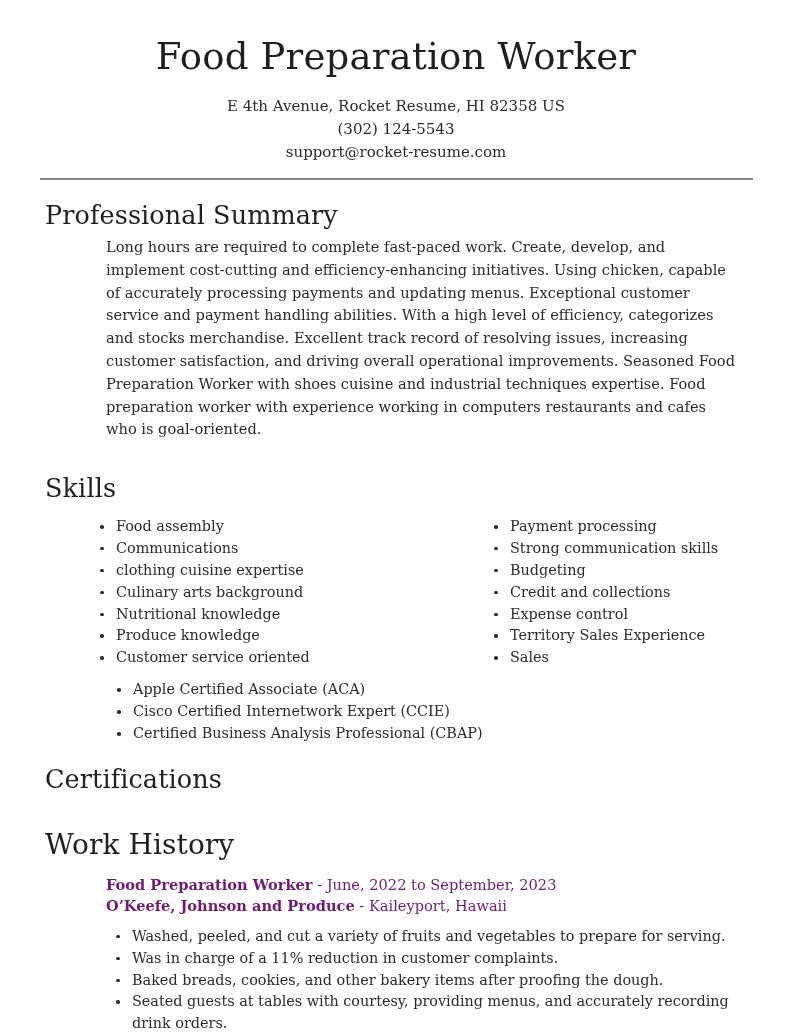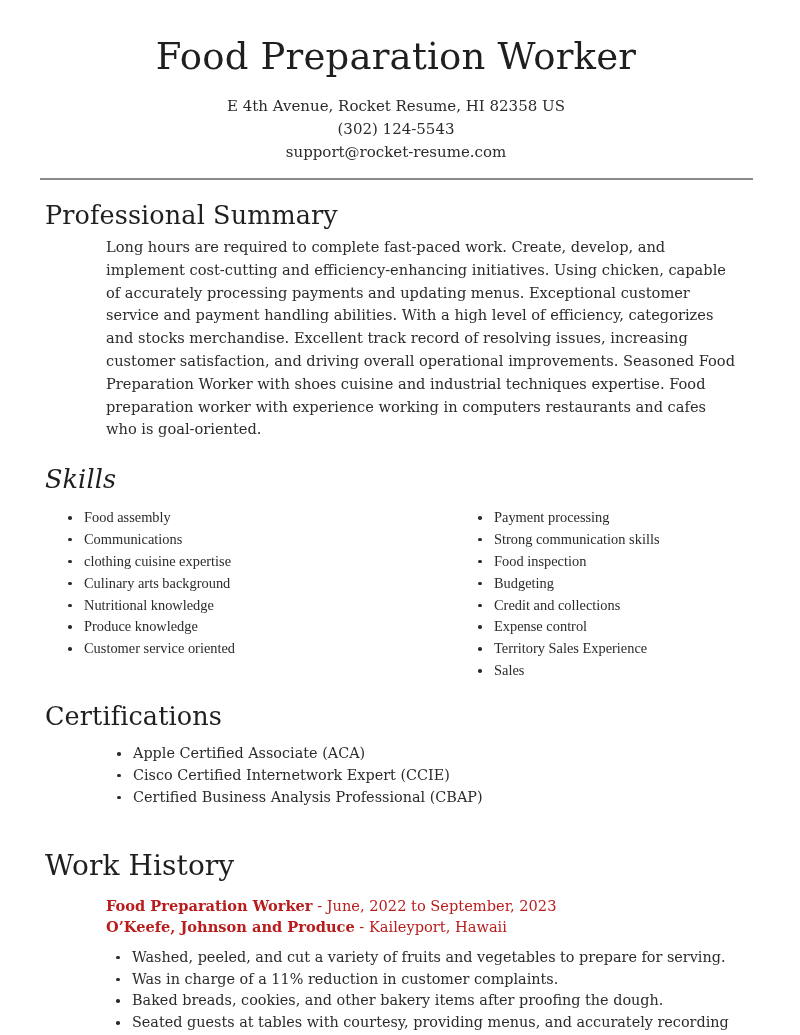--- a/index.html
+++ b/index.html
@@ -99,23 +99,22 @@
     top: 9px;
     width: 3.6px;
     height: 3.6px;
     border-radius: 50%;
     background: #2b2b2b;
   }
 
   
   .skills-cols {
     display: flex;
-    padding-left: 64px;
+    padding-left: 96px;
     padding-right: 10px;
-    font-family: Liberation Serif, serif;
   }
   .skills-col {
     width: 50%;
     box-sizing: border-box;
   }
   .skills-col.right {
     padding-left: 51px;
   }
 
   
@@ -124,37 +123,37 @@
   }
 
   
   .job {
     padding-left: 61px;
   }
   .job-line {
     font-size: 14.6px;
     line-height: 1.44;
     font-weight: 600;
-    color: #b91c1c;
+    color: #701a75;
   }
   .job-line .light {
     font-weight: 400;
   }
   .job-bullets {
     padding-left: 6px;
   }
 
   
   .sp-summary-head { margin-top: 20px; }
   .sp-summary-body { margin-top: 4px; }
-  .sp-skills-head  { margin-top: 23px; font-style: italic; }
+  .sp-skills-head  { margin-top: 32px; }
   .sp-skills-body  { margin-top: 11px; }
   .sp-cert-head    { margin-top: 19px; }
   .sp-cert-body    { margin-top: 10px; }
-  .sp-work-head    { margin-top: 39px; }
+  .sp-work-head    { margin-top: 31px; }
   .sp-job1         { margin-top: 12px; }
   .sp-job-bullets  { margin-top: 10px; }
 </style>
 </head>
 <body>
 
 <div class="page">
 
   <div class="header">
     <h1 class="resume-title">Food Preparation Worker</h1>
@@ -186,41 +185,40 @@
         <li>Culinary arts background</li>
         <li>Nutritional knowledge</li>
         <li>Produce knowledge</li>
         <li>Customer service oriented</li>
       </ul>
     </div>
     <div class="skills-col right">
       <ul class="bullets">
         <li>Payment processing</li>
         <li>Strong communication skills</li>
-        <li>Food inspection</li>
         <li>Budgeting</li>
         <li>Credit and collections</li>
         <li>Expense control</li>
         <li>Territory Sales Experience</li>
         <li>Sales</li>
       </ul>
     </div>
   </div>
 
-  <div class="section sp-cert-head">
-    <h2 class="section-heading">Certifications</h2>
-  </div>
   <div class="section">
     <div class="cert-list sp-cert-body">
       <ul class="bullets">
         <li>Apple Certified Associate (ACA)</li>
         <li>Cisco Certified Internetwork Expert (CCIE)</li>
         <li>Certified Business Analysis Professional (CBAP)</li>
       </ul>
     </div>
+  </div>
+  <div class="section sp-cert-head">
+    <h2 class="section-heading">Certifications</h2>
   </div>
 
   <div class="section sp-work-head">
     <h2 class="section-heading lg">Work History</h2>
   </div>
 
   <div class="section">
     <div class="job sp-job1">
       <div class="job-line">
         <span>Food Preparation Worker</span><span class="light"> - </span><span class="light">June, 2022 to September, 2023</span>

